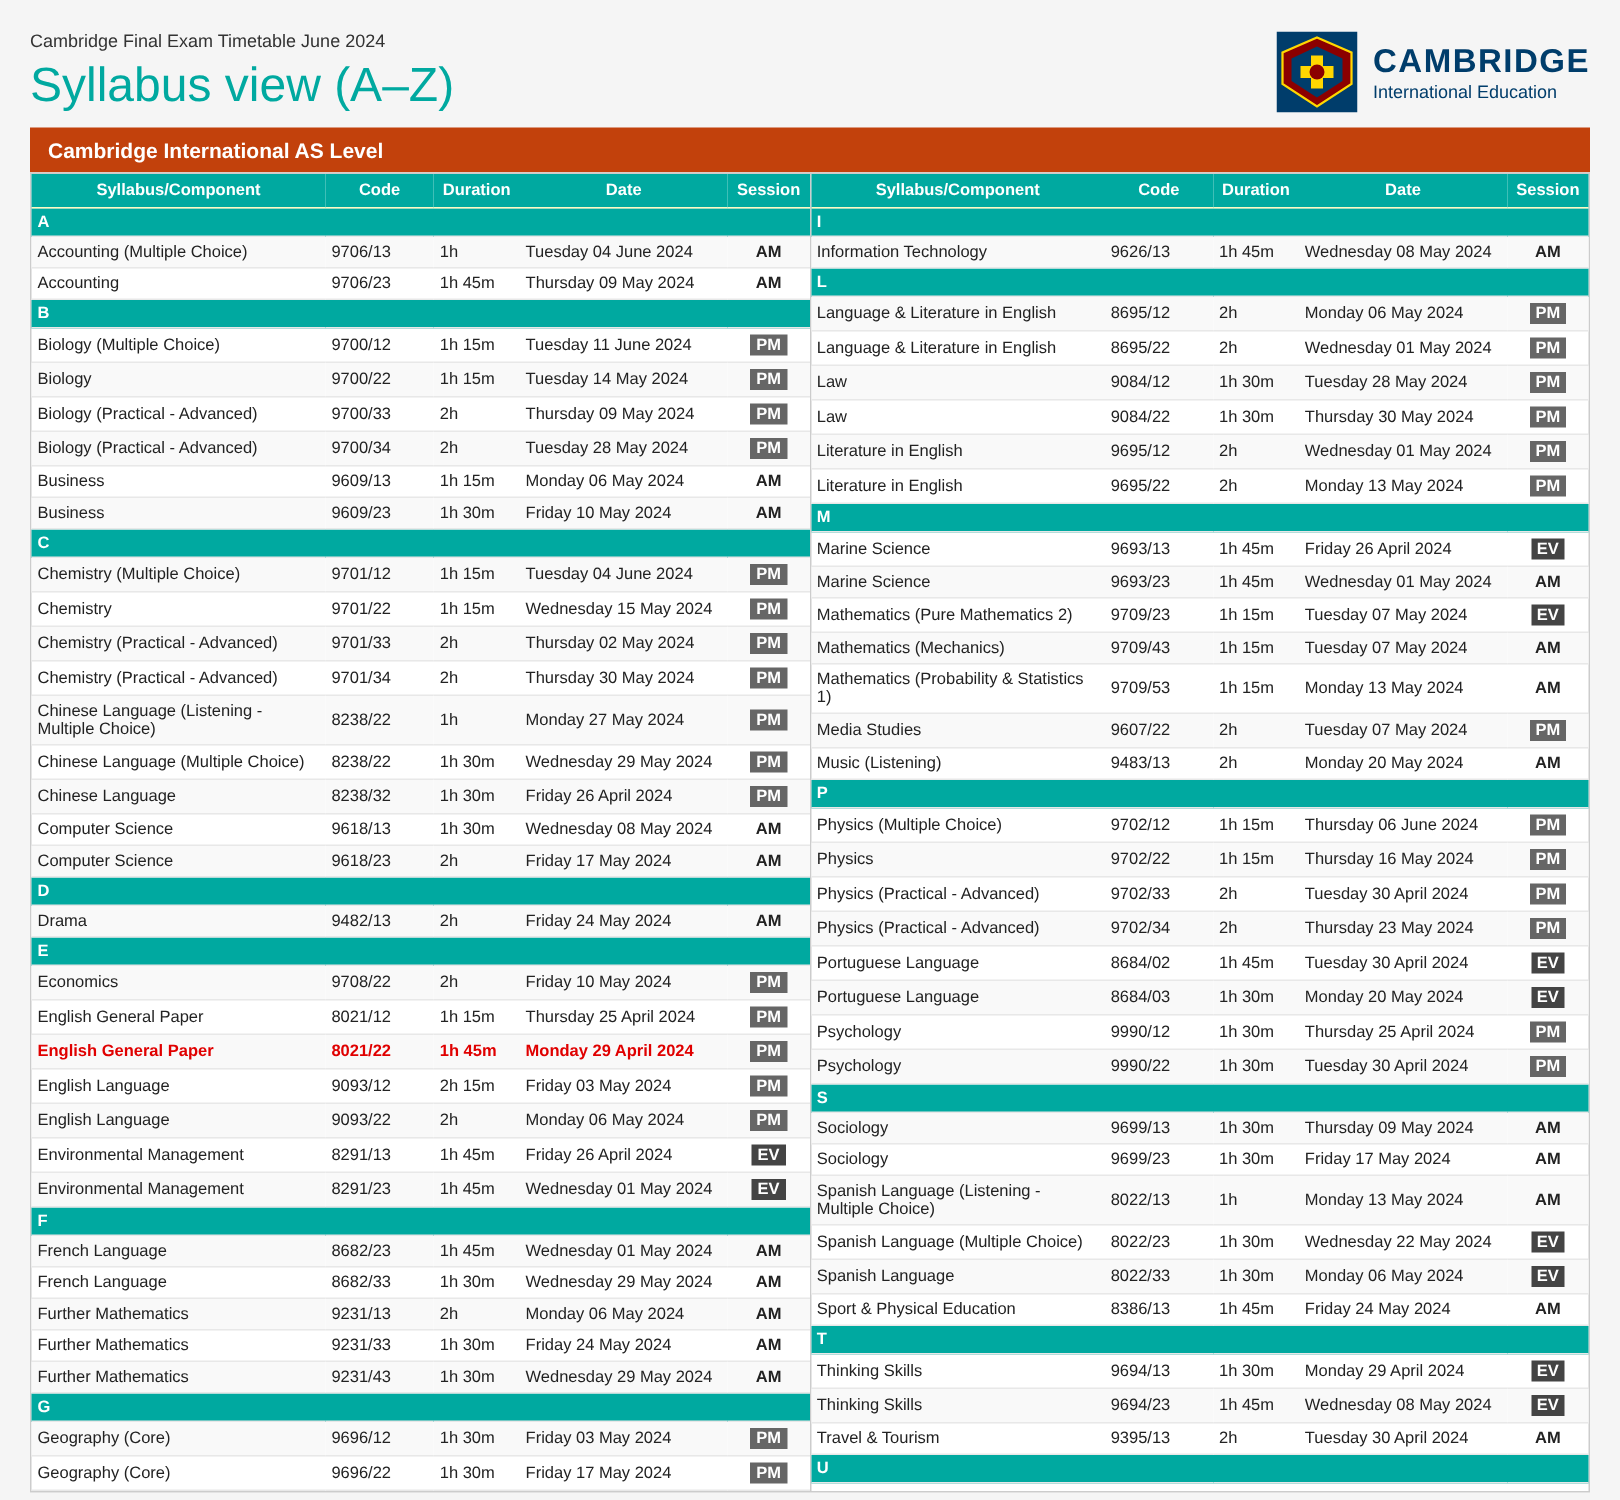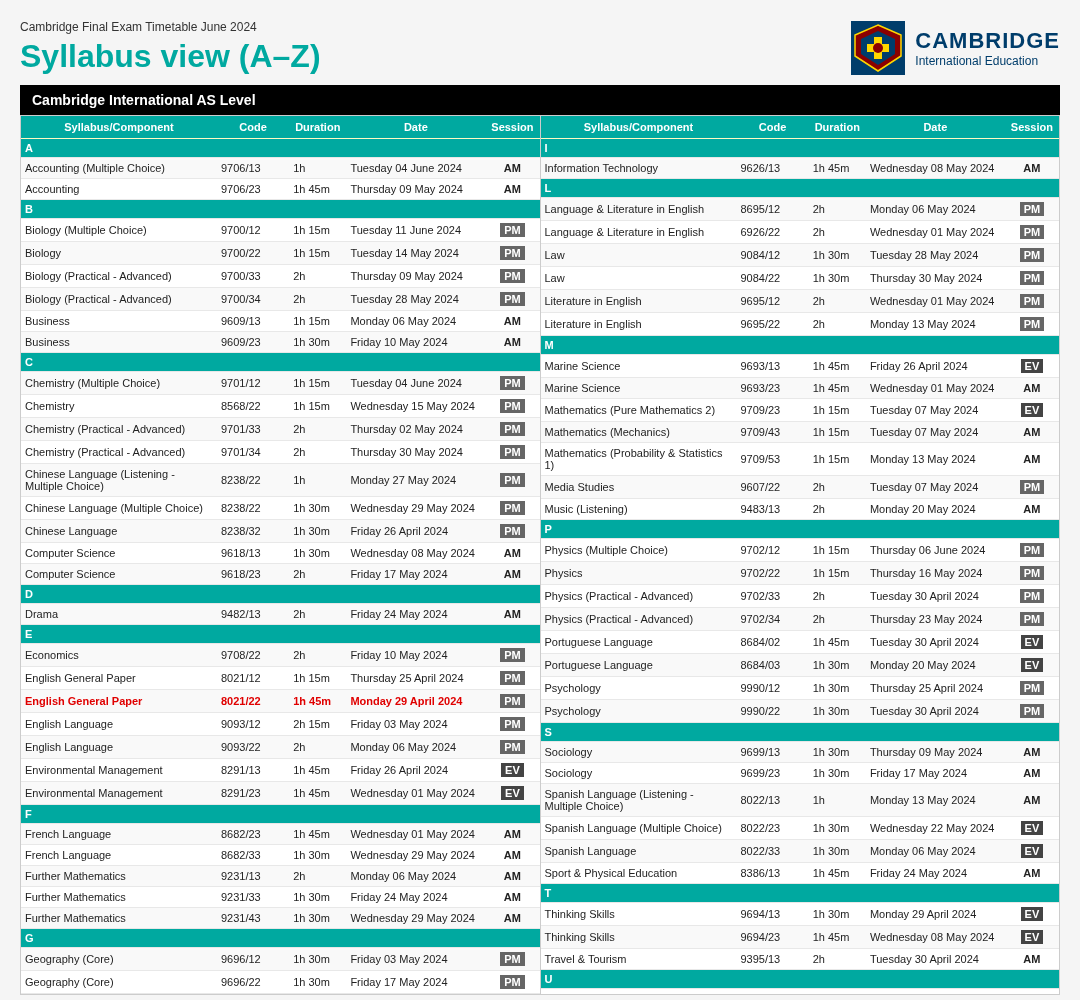--- a/index.html
+++ b/index.html
@@ -16,21 +16,21 @@
       align-items: center;
       margin-bottom: 10px;
     }
     .top-left .subtitle {
       font-size: 12px;
       color: #333;
       margin-bottom: 4px;
     }
     .top-left .title {
       font-size: 32px;
-      font-weight: bold;
+      font-weight: normal;
       color: #00a9a0;
     }
     .logo-area {
       display: flex;
       align-items: center;
       gap: 10px;
     }
     .logo-shield {
       width: 54px;
       height: 54px;
@@ -43,21 +43,21 @@
       font-size: 22px;
       font-weight: bold;
       color: #003d6b;
       letter-spacing: 1px;
     }
     .logo-text .intl-edu {
       font-size: 12px;
       color: #003d6b;
     }
     .section-header {
-      background: #000000;
+      background: #c2410c;
       color: white;
       font-weight: bold;
       font-size: 14px;
       padding: 7px 12px;
       margin-bottom: 0;
     }
     .tables-container {
       display: flex;
       gap: 0;
       background: white;
@@ -223,21 +223,21 @@
           </tr>
           <tr>
         <td>Chemistry (Multiple Choice)</td>
         <td>9701/12</td>
         <td>1h 15m</td>
         <td>Tuesday 04 June 2024</td>
         <td class="session-cell"><span class="pm-badge">PM</span></td>
       </tr>
           <tr>
         <td>Chemistry</td>
-        <td>8568/22</td>
+        <td>9701/22</td>
         <td>1h 15m</td>
         <td>Wednesday 15 May 2024</td>
         <td class="session-cell"><span class="pm-badge">PM</span></td>
       </tr>
           <tr>
         <td>Chemistry (Practical - Advanced)</td>
         <td>9701/33</td>
         <td>2h</td>
         <td>Thursday 02 May 2024</td>
         <td class="session-cell"><span class="pm-badge">PM</span></td>
@@ -432,21 +432,21 @@
           </tr>
           <tr>
         <td>Language &amp; Literature in English</td>
         <td>8695/12</td>
         <td>2h</td>
         <td>Monday 06 May 2024</td>
         <td class="session-cell"><span class="pm-badge">PM</span></td>
       </tr>
           <tr>
         <td>Language &amp; Literature in English</td>
-        <td>6926/22</td>
+        <td>8695/22</td>
         <td>2h</td>
         <td>Wednesday 01 May 2024</td>
         <td class="session-cell"><span class="pm-badge">PM</span></td>
       </tr>
           <tr>
         <td>Law</td>
         <td>9084/12</td>
         <td>1h 30m</td>
         <td>Tuesday 28 May 2024</td>
         <td class="session-cell"><span class="pm-badge">PM</span></td>

